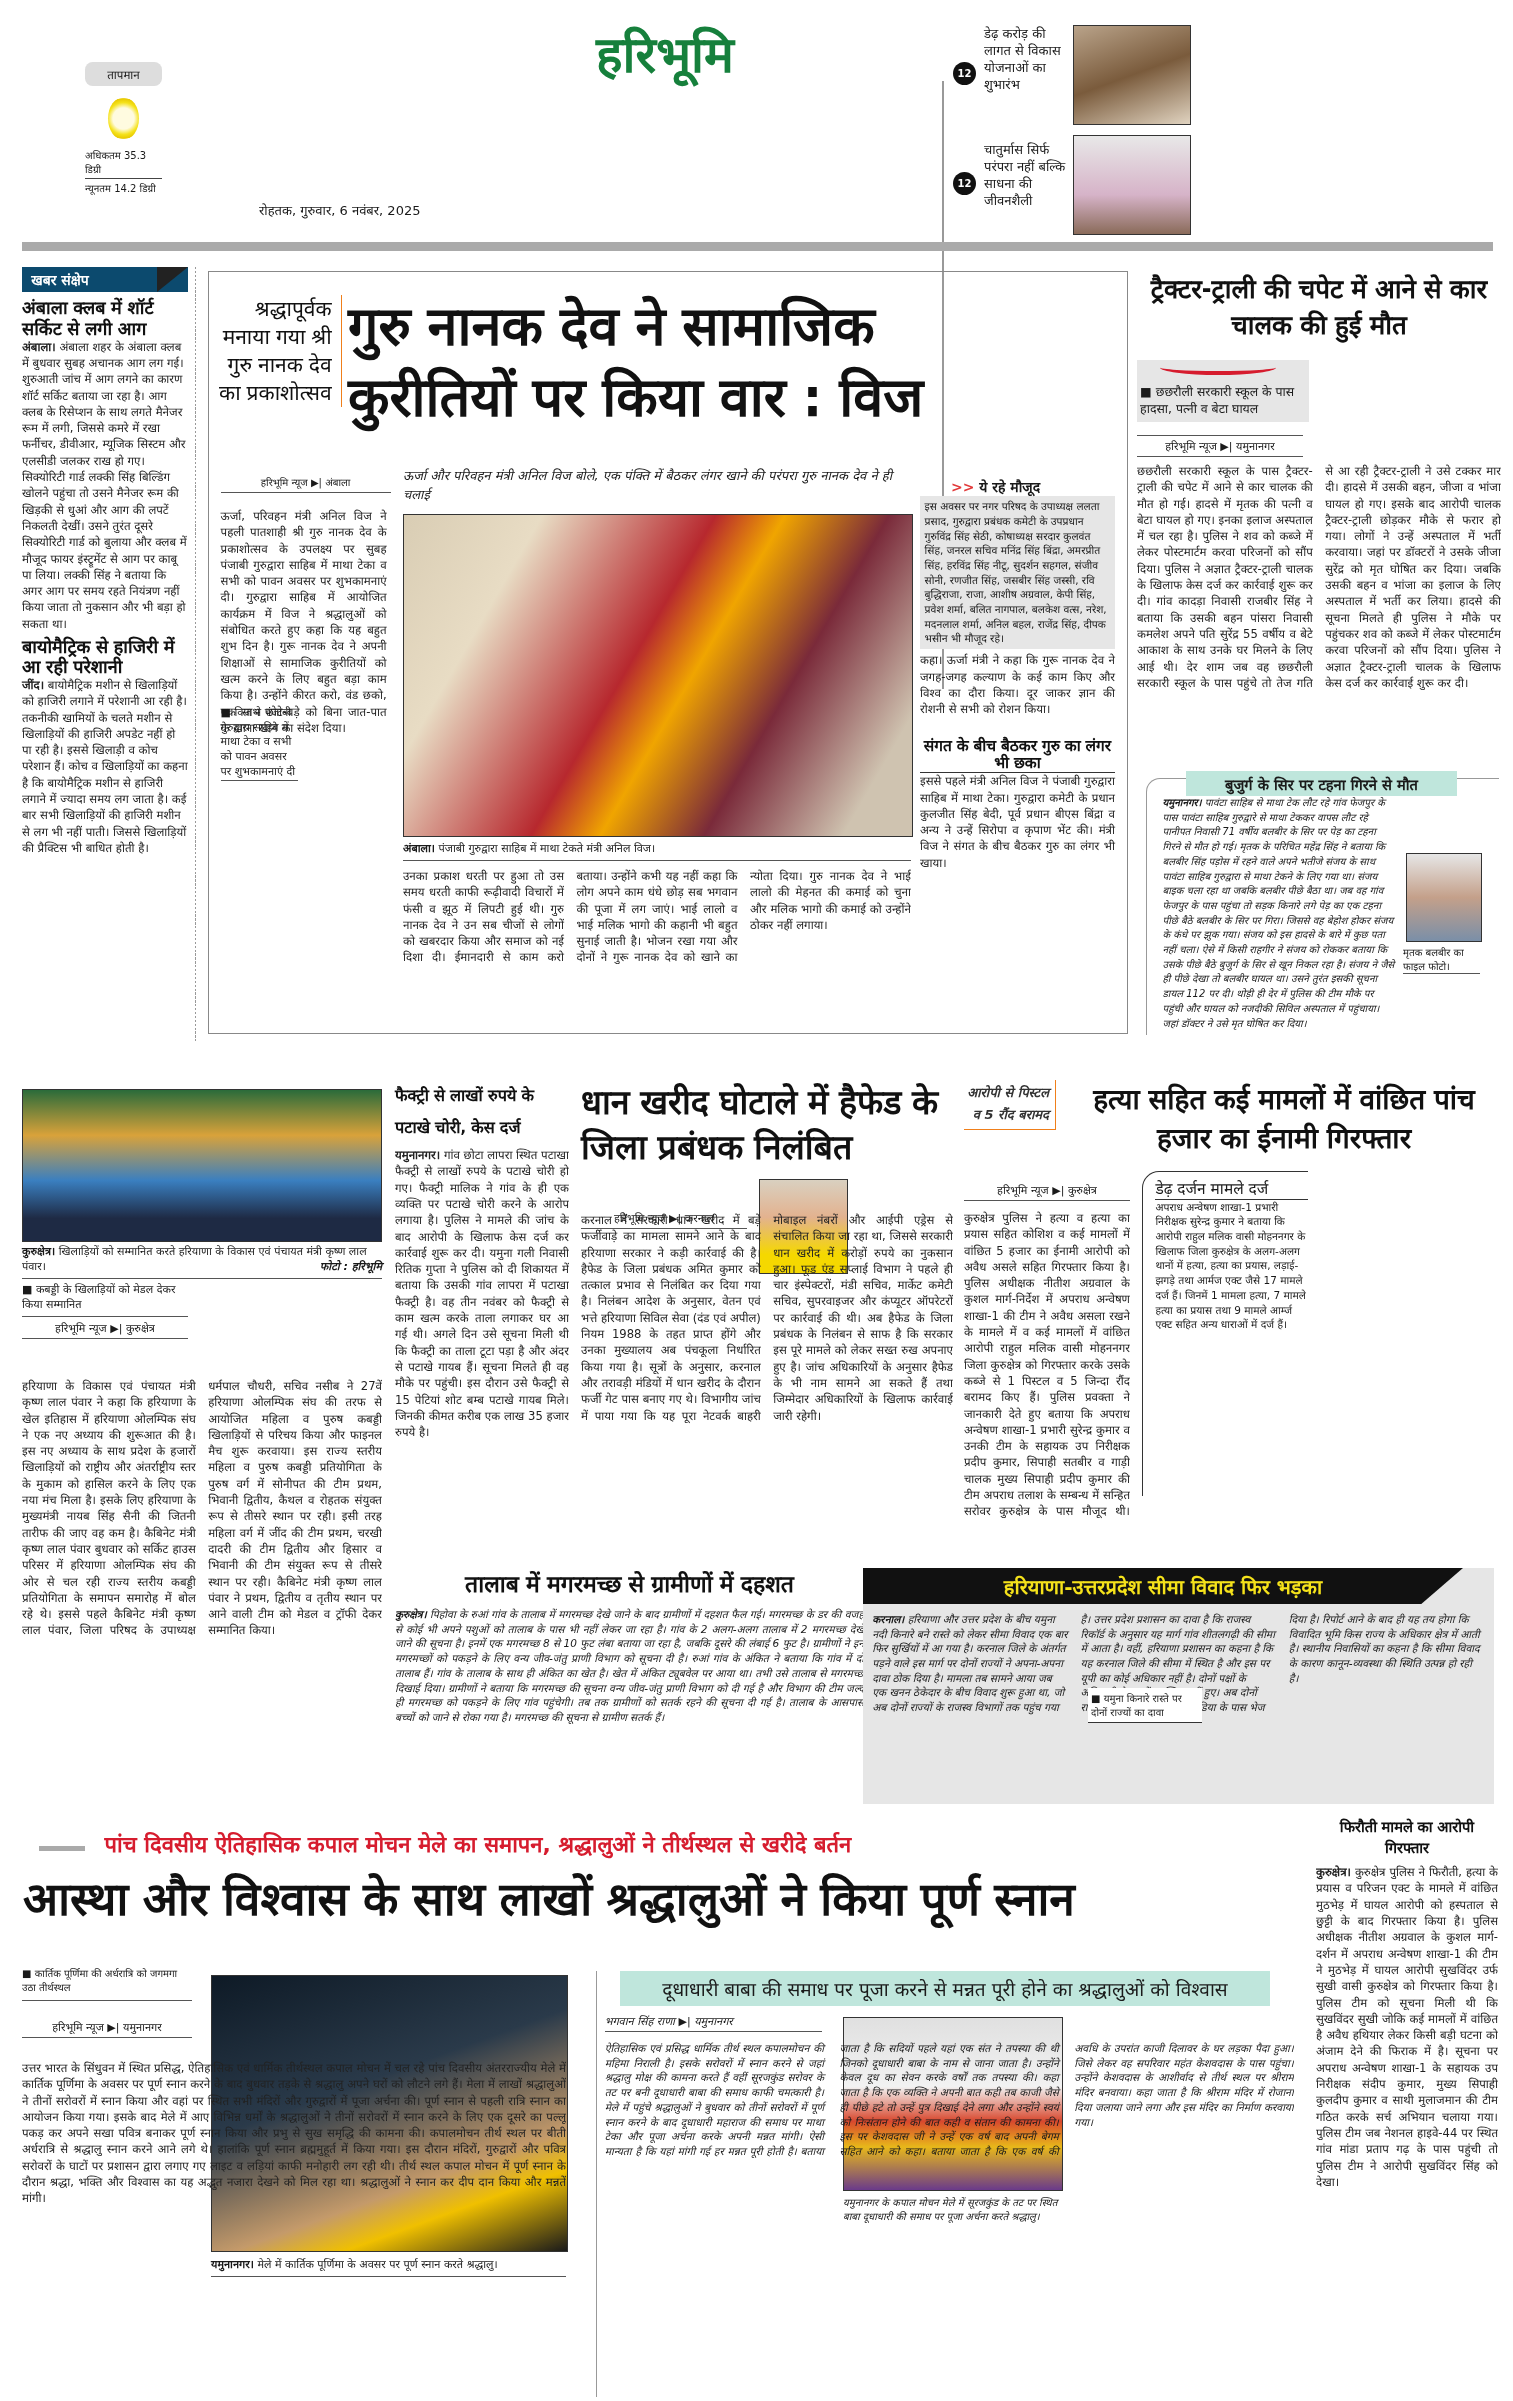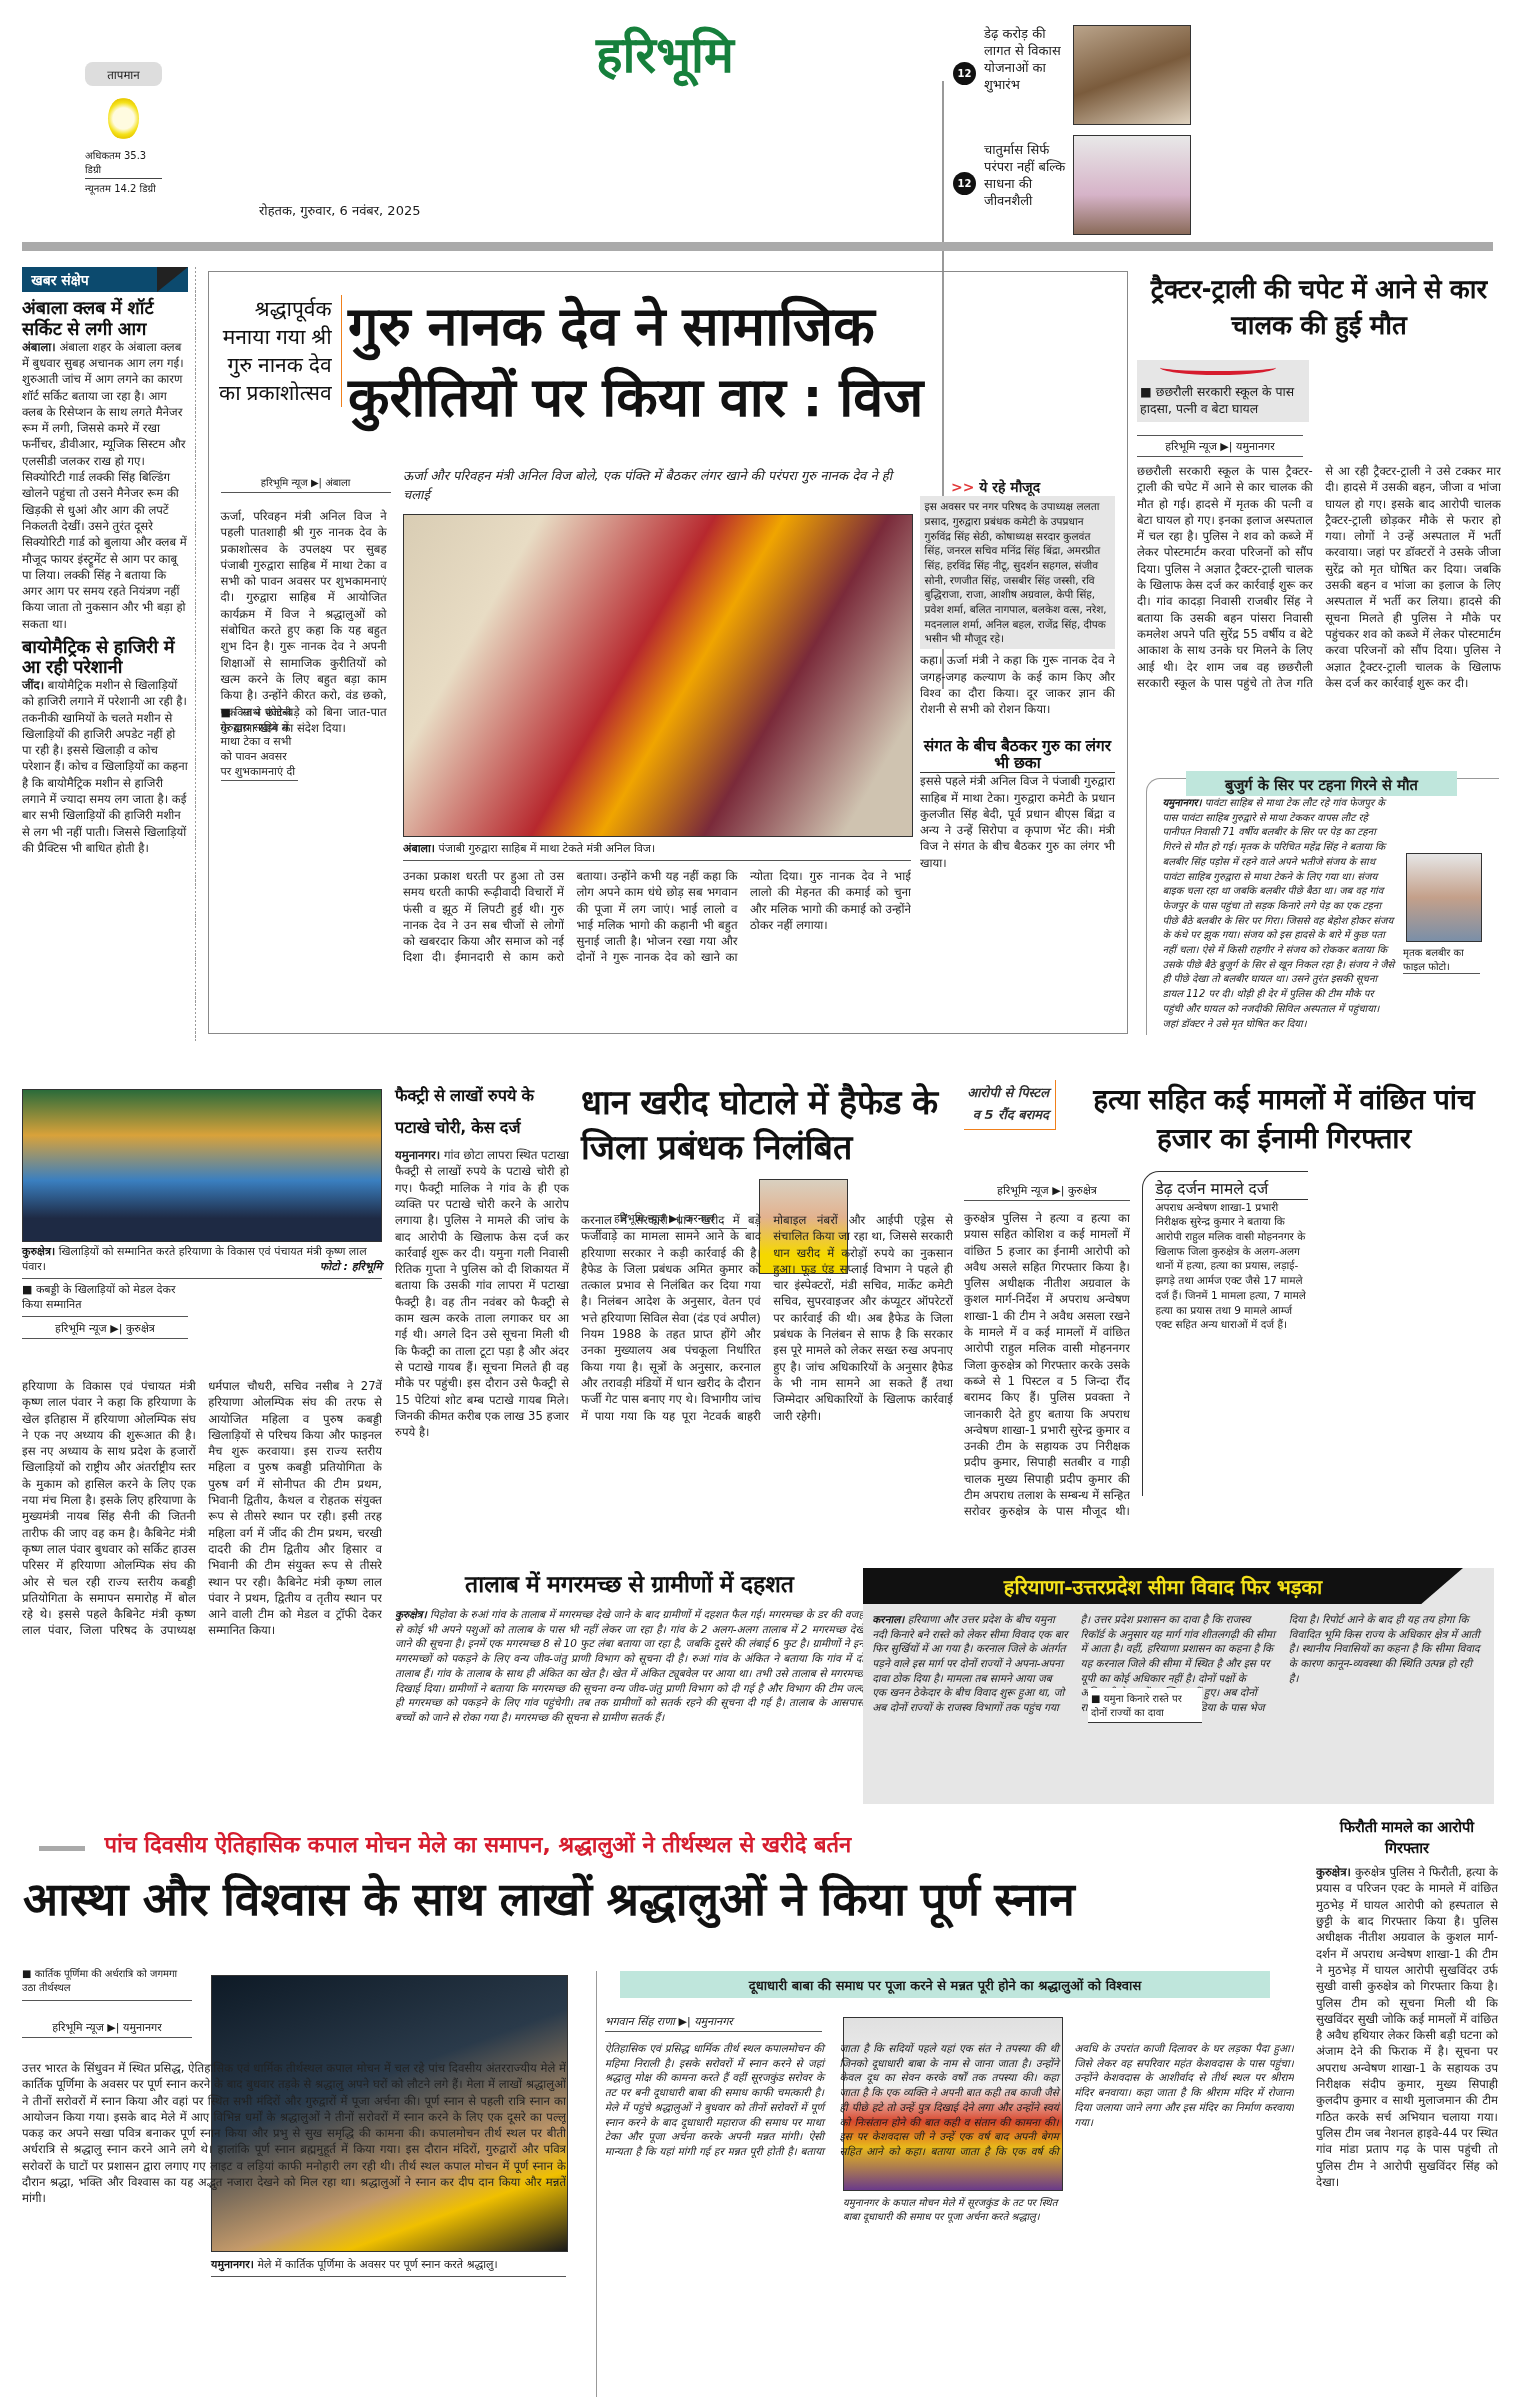--- a/index.html
+++ b/index.html
@@ -212,21 +212,21 @@
 <div class="abs photo" style="left:211px;top:1975px;width:355px;height:275px;background:linear-gradient(160deg,#0e1a26 0%,#2a3a4a 40%,#c49a6a 70%,#f0c000 80%,#1a1a1a 100%);"></div>
 <div class="abs caption" style="left:211px;top:2255px;width:355px;">
   <b>यमुनानगर।</b>
   <span>मेले में कार्तिक पूर्णिमा के अवसर पर पूर्ण स्नान करते श्रद्धालु।</span>
 </div>
 <div class="abs body" style="left:22px;top:2060px;width:544px;height:333px;overflow:hidden;">
   <span>उत्तर भारत के सिंधुवन में स्थित प्रसिद्ध, ऐतिहासिक एवं धार्मिक तीर्थस्थल कपाल मोचन में चल रहे पांच दिवसीय अंतरराज्यीय मेले में कार्तिक पूर्णिमा के अवसर पर पूर्ण स्नान करने के बाद बुधवार तड़के से श्रद्धालु अपने घरों को लौटने लगे हैं। मेला में लाखों श्रद्धालुओं ने तीनों सरोवरों में स्नान किया और वहां पर स्थित सभी मंदिरों और गुरुद्वारों में पूजा अर्चना की। पूर्ण स्नान से पहली रात्रि स्नान का आयोजन किया गया। इसके बाद मेले में आए विभिन्न धर्मों के श्रद्धालुओं ने तीनों सरोवरों में स्नान करने के लिए एक दूसरे का पल्लू पकड़ कर अपने सखा पवित्र बनाकर पूर्ण स्नान किया और प्रभु से सुख समृद्धि की कामना की। कपालमोचन तीर्थ स्थल पर बीती अर्धरात्रि से श्रद्धालु स्नान करने आने लगे थे। हालांकि पूर्ण स्नान ब्रह्ममुहूर्त में किया गया। इस दौरान मंदिरों, गुरुद्वारों और पवित्र सरोवरों के घाटों पर प्रशासन द्वारा लगाए गए लाइट व लड़ियां काफी मनोहारी लग रही थी। तीर्थ स्थल कपाल मोचन में पूर्ण स्नान के दौरान श्रद्धा, भक्ति और विश्वास का यह अद्भुत नजारा देखने को मिल रहा था। श्रद्धालुओं ने स्नान कर दीप दान किया और मन्नतें मांगी।</span>
 </div>
 
 <div class="abs" style="left:596px;top:1971px;width:701px;height:426px;border-left:1.5px solid #999;">
-  <div style="margin-left:23px;width:650px;background:#bfe6dc;text-align:center;font-size:13px;font-weight:bold;padding:4.6px 0;">दूधाधारी बाबा की समाध पर पूजा करने से मन्नत पूरी होने का श्रद्धालुओं को विश्वास</div>
+  <div style="margin-left:23px;width:650px;background:#bfe6dc;text-align:center;font-size:19px;font-weight:normal;padding:4.6px 0;">दूधाधारी बाबा की समाध पर पूजा करने से मन्नत पूरी होने का श्रद्धालुओं को विश्वास</div>
   <div class="abs byline" style="left:7.7px;top:39px;width:217px;font-style:italic;font-size:11px;text-align:left;">
     <span>भगवान सिंह राणा</span> ▶| <span>यमुनानगर</span>
   </div>
   <div class="abs photo" style="left:246px;top:46px;width:218px;height:172px;background:linear-gradient(180deg,#e0e0e0,#f2f2f2 40%,#d8482e 60%,#e8b81a 75%,#6a3a8a 100%);"></div>
   <div class="abs small" style="left:246px;top:225px;width:218px;font-size:10px;font-style:italic;">यमुनानगर के कपाल मोचन मेले में सूरजकुंड के तट पर स्थित बाबा दूधाधारी की समाध पर पूजा अर्चना करते श्रद्धालु।</div>
   <div class="abs small" style="left:7.7px;top:70px;width:689px;height:352px;overflow:hidden;column-count:3;column-gap:15.5px;font-style:italic;font-size:10.5px;line-height:14.7px;text-align:justify;">
     <span>ऐतिहासिक एवं प्रसिद्ध धार्मिक तीर्थ स्थल कपालमोचन की महिमा निराली है। इसके सरोवरों में स्नान करने से जहां श्रद्धालु मोक्ष की कामना करते हैं वहीं सूरजकुंड सरोवर के तट पर बनी दूधाधारी बाबा की समाध काफी चमत्कारी है। मेले में पहुंचे श्रद्धालुओं ने बुधवार को तीनों सरोवरों में पूर्ण स्नान करने के बाद दूधाधारी महाराज की समाध पर माथा टेका और पूजा अर्चना करके अपनी मन्नत मांगी। ऐसी मान्यता है कि यहां मांगी गई हर मन्नत पूरी होती है। बताया जाता है कि सदियों पहले यहां एक संत ने तपस्या की थी जिनको दूधाधारी बाबा के नाम से जाना जाता है। उन्होंने केवल दूध का सेवन करके वर्षों तक तपस्या की। कहा जाता है कि एक व्यक्ति ने अपनी बात कही तब काजी जैसे ही पीछे हटे तो उन्हें पुत्र दिखाई देने लगा और उन्होंने स्वयं को निःसंतान होने की बात कही व संतान की कामना की। इस पर केशवदास जी ने उन्हें एक वर्ष बाद अपनी बेगम सहित आने को कहा। बताया जाता है कि एक वर्ष की अवधि के उपरांत काजी दिलावर के घर लड़का पैदा हुआ। जिसे लेकर वह सपरिवार महंत केशवदास के पास पहुंचा। उन्होंने केशवदास के आशीर्वाद से तीर्थ स्थल पर श्रीराम मंदिर बनवाया। कहा जाता है कि श्रीराम मंदिर में रोजाना दिया जलाया जाने लगा और इस मंदिर का निर्माण करवाया गया।</span>
   </div>
 </div>
 

